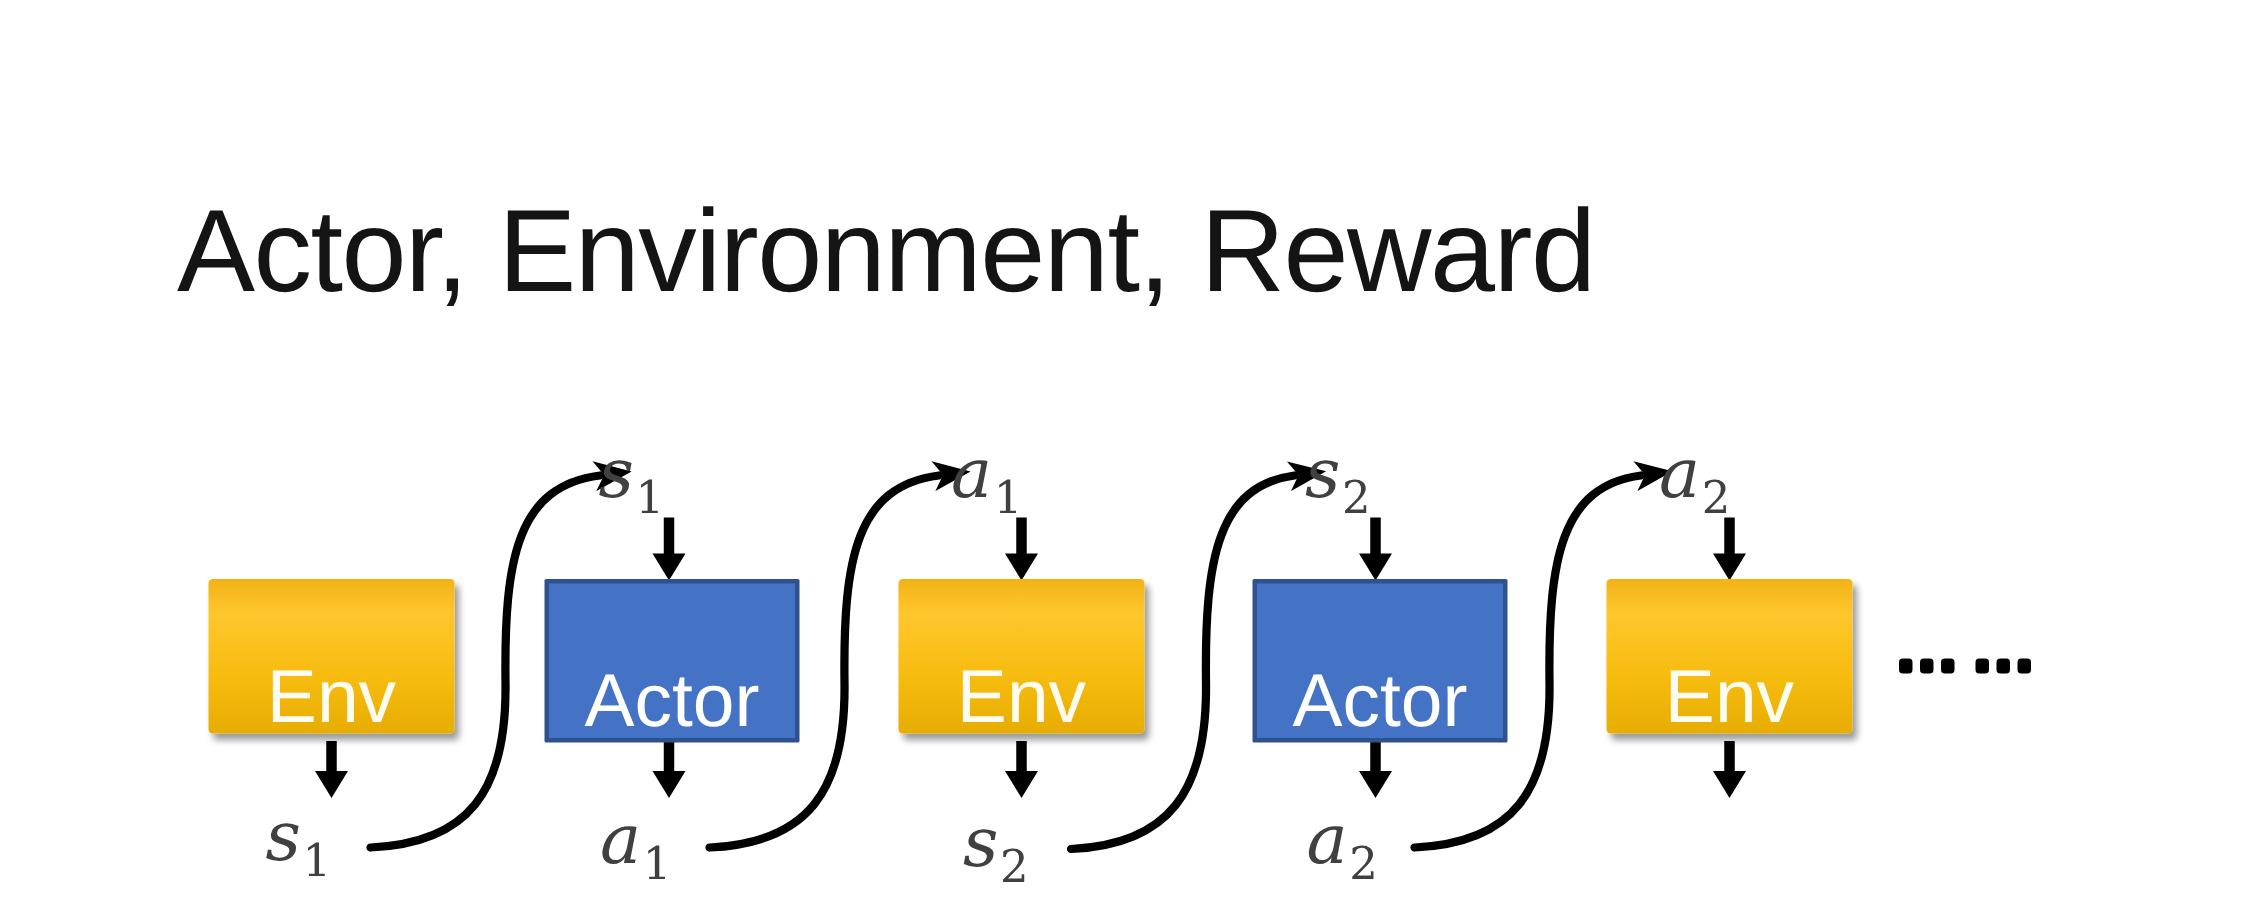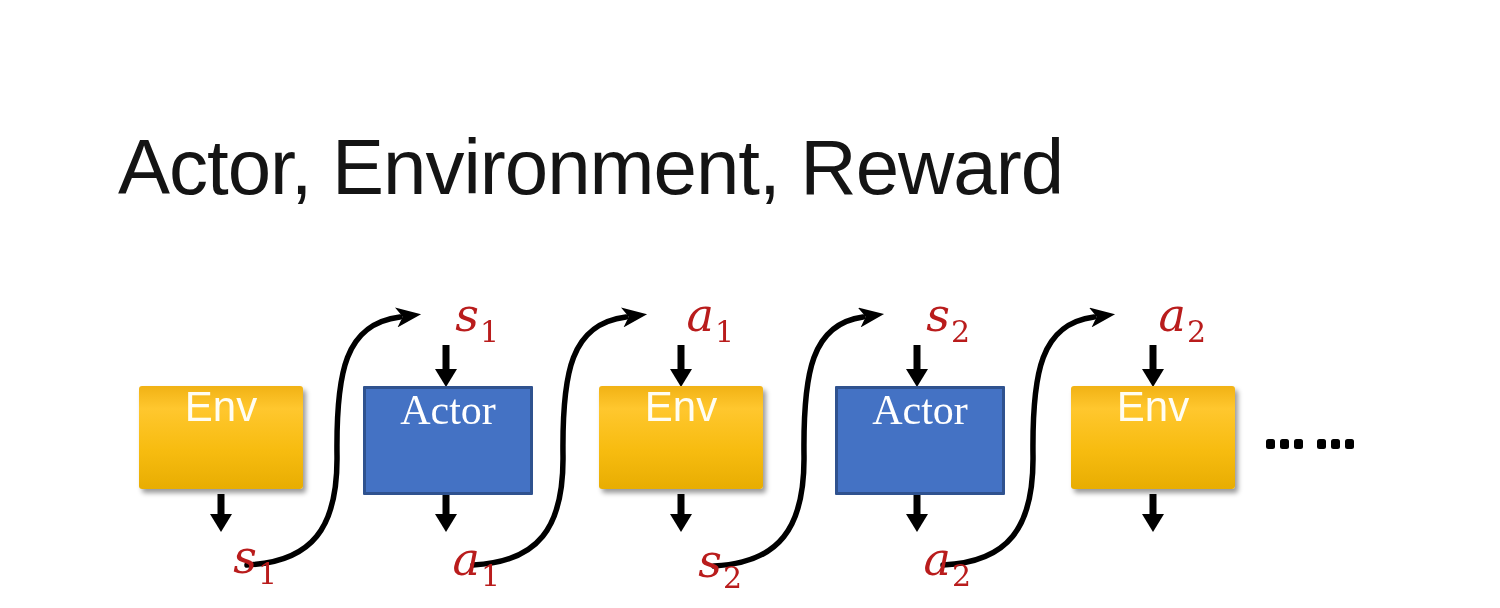--- a/index.html
+++ b/index.html
@@ -12,48 +12,47 @@
     font-family:"Liberation Sans", sans-serif;
     font-size:78px; font-weight:300; letter-spacing:-1px;
     color:#141414; white-space:nowrap;
   }
   .arrows-layer { position:absolute; left:0; top:0; width:1500px; height:608px; }
   .arrow-stroke { stroke:var(--ink,#000); fill:none; }
   .arrow-fill   { fill:var(--ink,#000); stroke:none; }
 
   .box {
     position:absolute; top:386px; width:164px; height:103px;
-    display:flex; align-items:flex-start; justify-content:center;
-    font-size:42px; line-height:1; color:#ffffff;
+    display:flex; align-items:flex-end; justify-content:center;
+    font-size:50px; line-height:1; color:#ffffff;
   }
   .box.env {
     background:linear-gradient(180deg,
       var(--env-top,#F1B215) 0%, var(--env-mid,#FFC72E) 22%,
       #F7BC10 62%, var(--env-bottom,#E8AD02) 100%);
     border-radius:3px;
     box-shadow:3px 4px 5px rgba(0,0,0,0.40);
     color:#FFFDF2;
   }
   .box.actor {
     background:var(--actor-fill,#4472C4);
     border:3px solid var(--actor-border,#2F528F);
     border-radius:1px;
     color:#ffffff;
-    font-family:Liberation Serif, serif;
   }
   .box-1 { left:139px; }
   .box-2 { left:363px; }
   .box-3 { left:599px; }
   .box-4 { left:835px; }
   .box-5 { left:1071px; }
 
   .math-label {
-    position:absolute; width:100px; text-align:right;
+    position:absolute; width:100px; text-align:left;
     font-family:"DejaVu Serif", serif; font-style:italic;
-    font-size:46px; line-height:1; color:#b91c1c; white-space:nowrap;
+    font-size:46px; line-height:1; color:#404040; white-space:nowrap;
   }
   .math-label sub {
     font-style:normal; font-size:30px; line-height:0; vertical-align:-11px;
     margin-left:1px;
   }
   .top-label-1 { left:399px;  top:292px; }
   .top-label-2 { left:634px;  top:292px; }
   .top-label-3 { left:870px;  top:292px; }
   .top-label-4 { left:1106px; top:292px; }
   .bottom-label-1 { left:177px;  top:534px; }

